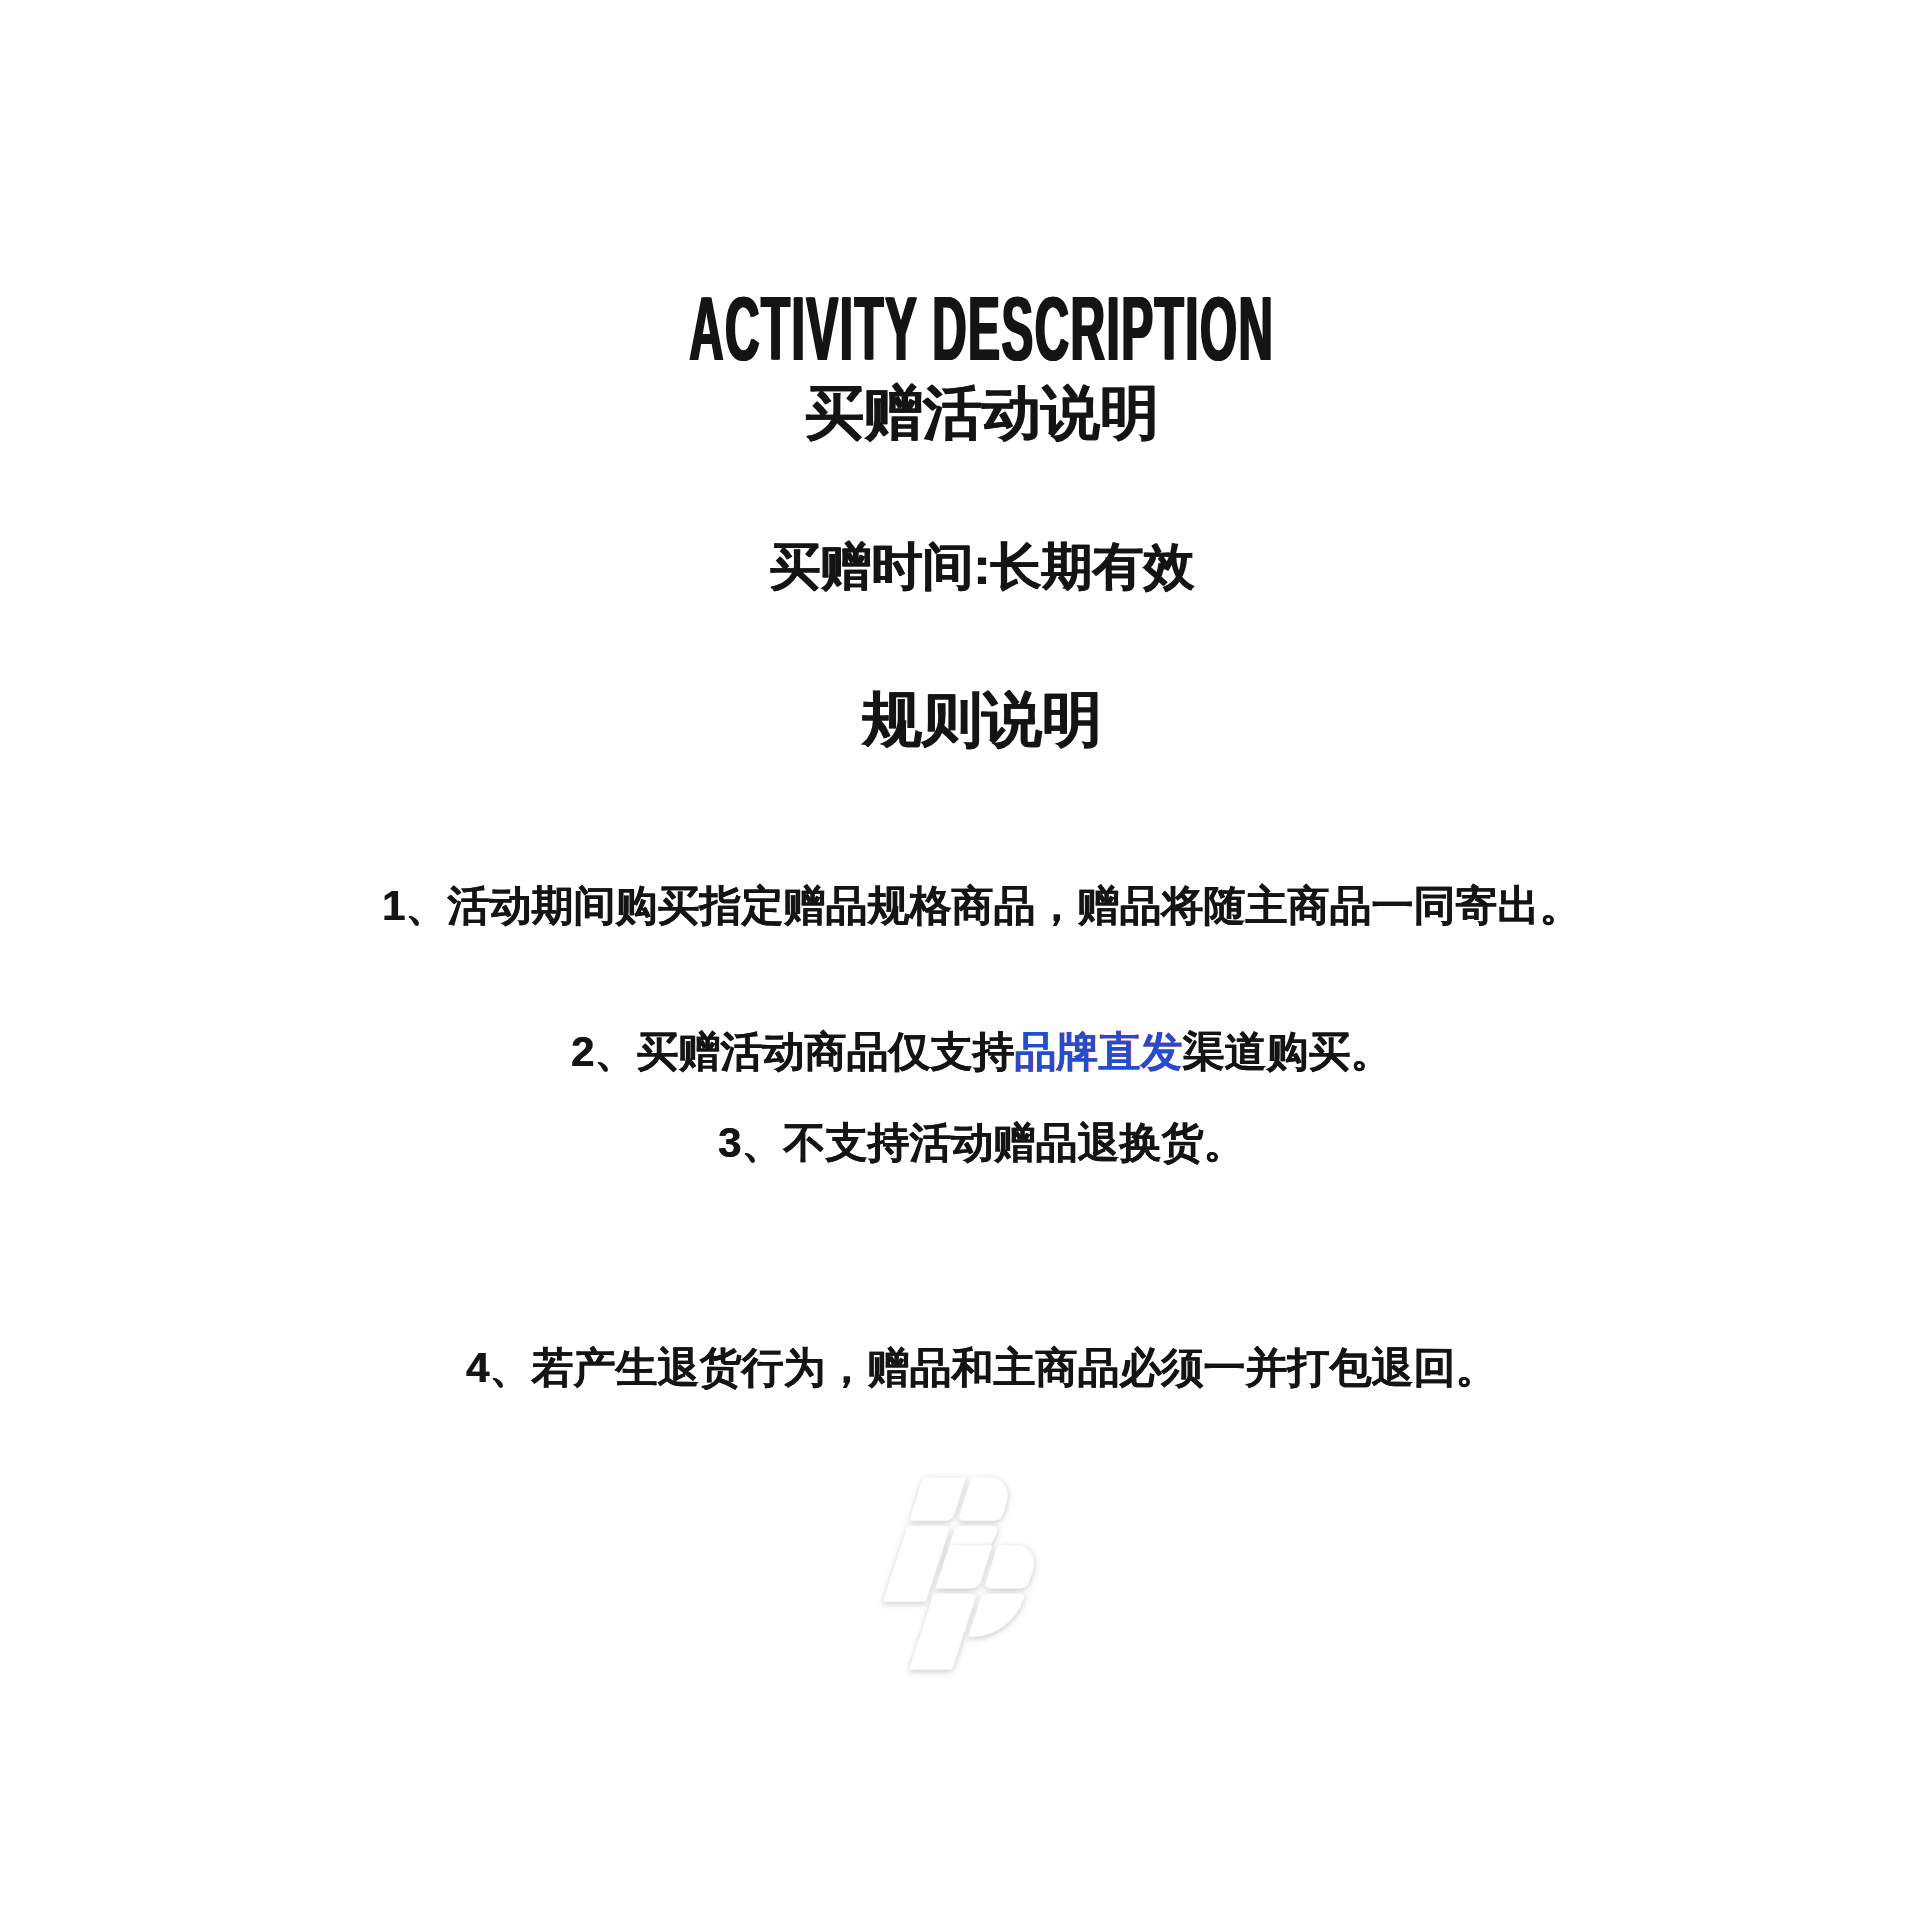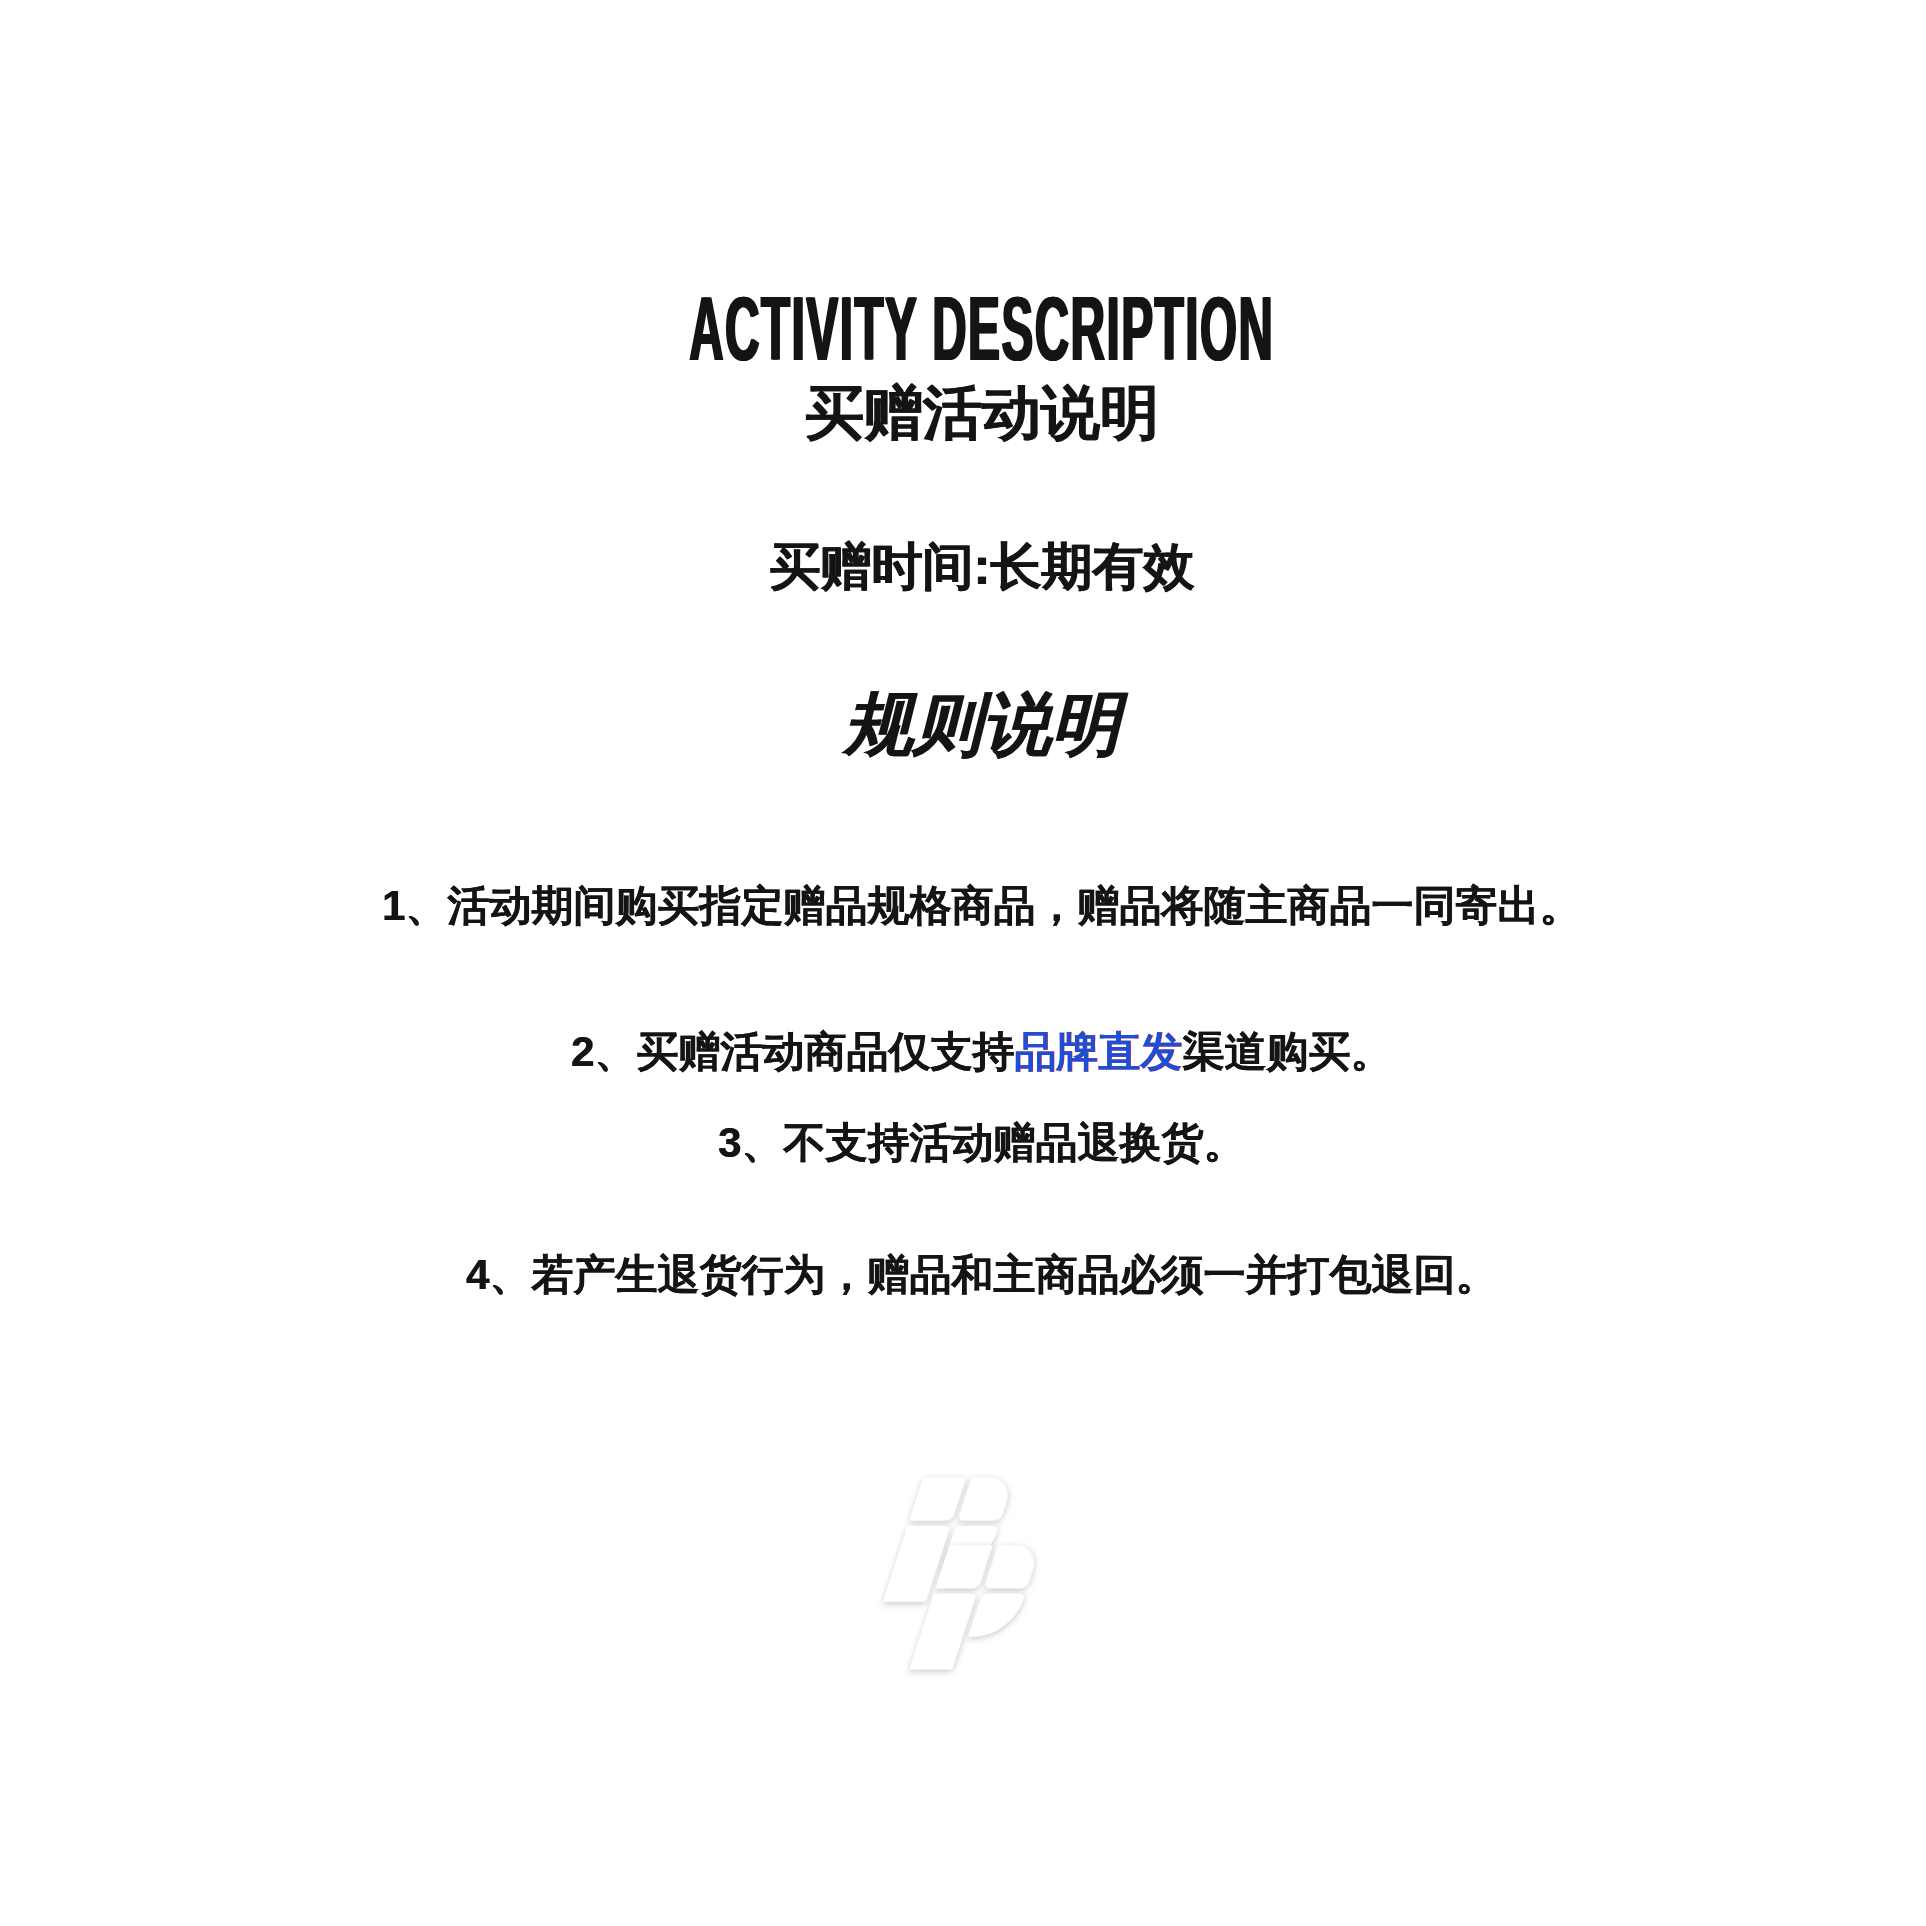--- a/index.html
+++ b/index.html
@@ -39,34 +39,33 @@
     text-shadow:1px 0 0 #141414;
   }
   .time-line{
     top:541px;
     font-size:51px;
     font-weight:700;
     text-shadow:1px 0 0 #141414;
   }
   .rules-heading{
     top:690px;
-    font-size:69px;
+    font-size:60px;
     font-weight:900;
     text-shadow:1px 0 0 #141414;
-    font-style:italic;
   }
   .rule{
     font-size:42px;
     font-weight:900;
     text-shadow:0.6px 0 0 #141414;
   }
   .rule-1{top:885px;}
   .rule-2{top:1031px;}
   .rule-3{top:1122px;}
-  .rule-4{top:1254px;}
+  .rule-4{top:1347px;}
   .hl{color:#1d4ed8;text-shadow:0.6px 0 0 #d41a10;}
   .watermark{
     position:absolute;
     left:828px;top:1457px;
     width:270px;height:244px;
   }
 </style>
 </head>
 <body>
 

